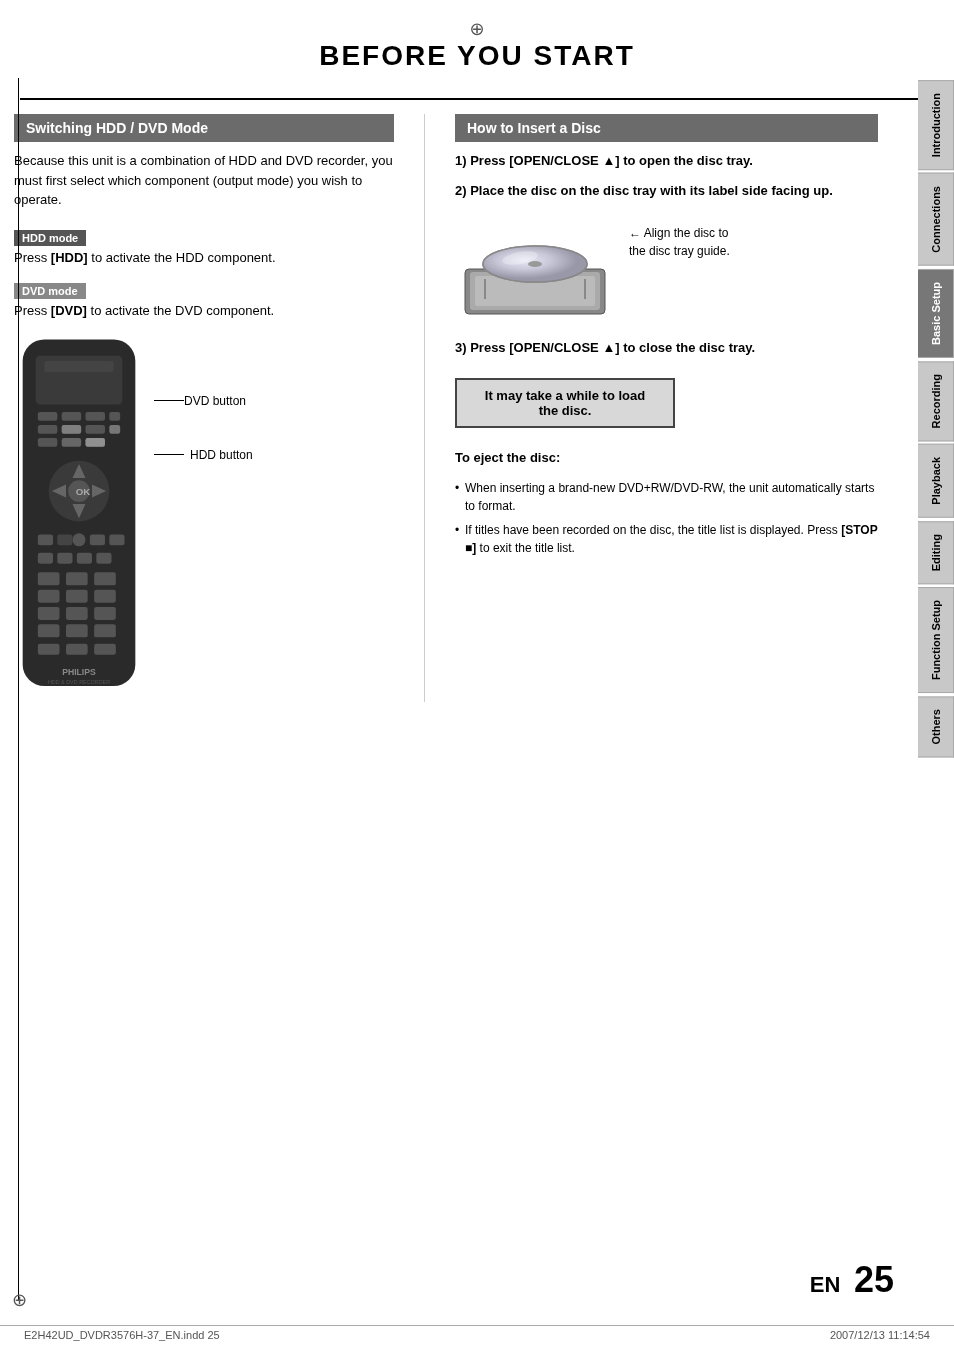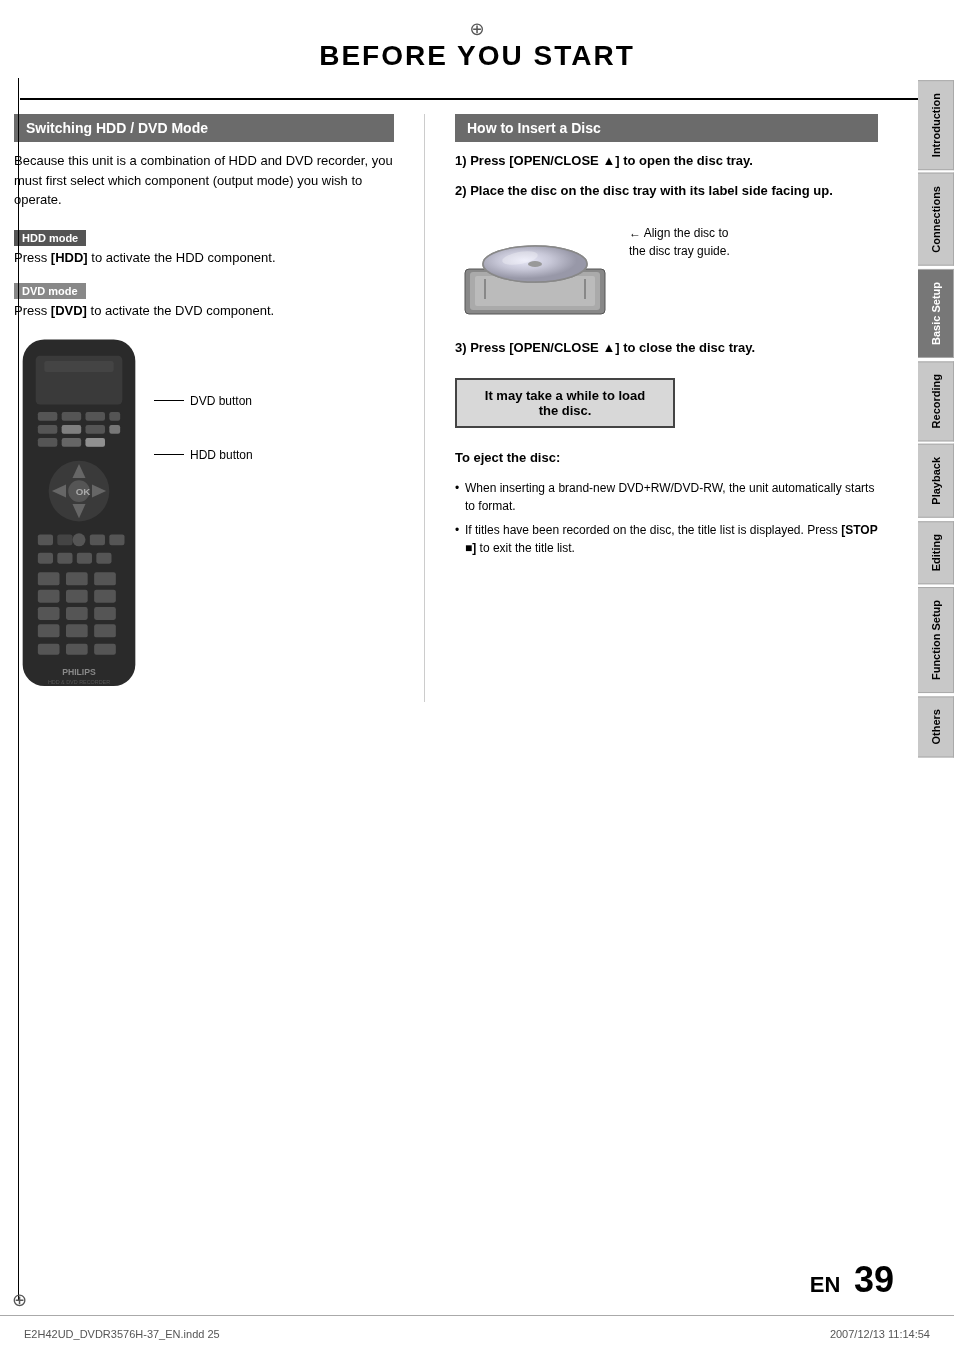--- a/index.html
+++ b/index.html
@@ -168,24 +168,24 @@
 
     .bullet-item::before {
       content: '•';
       position: absolute;
       left: 0;
     }
 
     
     .bottom-bar {
       position: absolute;
-      bottom: 0;
+      bottom: 7px;
       left: 0;
       right: 0;
-      height: 36px;
+      height: 19px;
       background: #fff;
       border-top: 1px solid #aaa;
       display: flex;
       align-items: center;
       justify-content: space-between;
       padding: 0 24px;
       font-size: 11px;
       color: #555;
     }
 
@@ -362,21 +362,21 @@
 
           <text x="60" y="315" fill="#888" font-size="8" text-anchor="middle" font-weight="bold">PHILIPS</text>
           <text x="60" y="323" fill="#555" font-size="5" text-anchor="middle">HDD &amp; DVD RECORDER</text>
 
           <rect x="66" y="96" width="18" height="8" rx="2" fill="#aaa" opacity="0.7"></rect>
 
           <rect x="44" y="84" width="18" height="8" rx="2" fill="#aaa" opacity="0.5"></rect>
         </svg>
 
         <div style="display:flex;flex-direction:column;justify-content:flex-start;padding-left:10px;margin-top:60px;gap:40px;">
-          <div style="display:flex;align-items:center;gap:6px;font-size:12px;">
+          <div style="display:flex;align-items:center;font-size:12px;">
             <div style="width:30px;height:1px;background:#000;"></div>
             <span>DVD button</span>
           </div>
           <div style="display:flex;align-items:center;gap:6px;font-size:12px;">
             <div style="width:30px;height:1px;background:#000;"></div>
             <span>HDD button</span>
           </div>
         </div>
       </div>
     </div>
@@ -448,21 +448,21 @@
         </div>
         <div class="bullet-item">
           If titles have been recorded on the disc, the title list is displayed. Press <strong>[STOP ■]</strong> to exit the title list.
         </div>
       </div>
     </div>
   </div>
 
   <div class="page-number-area">
     <span class="page-number-en">EN</span>
-    <span class="page-number-num" style="margin-left:10px;">39</span>
+    <span class="page-number-num" style="margin-left:10px;">25</span>
   </div>
 
   <div class="crosshair-bottom-left">⊕</div>
 
   <div class="bottom-bar">
     <span>E2H42UD_DVDR3576H-37_EN.indd  25</span>
     <span>2007/12/13  11:14:54</span>
   </div>
 
 </div>

